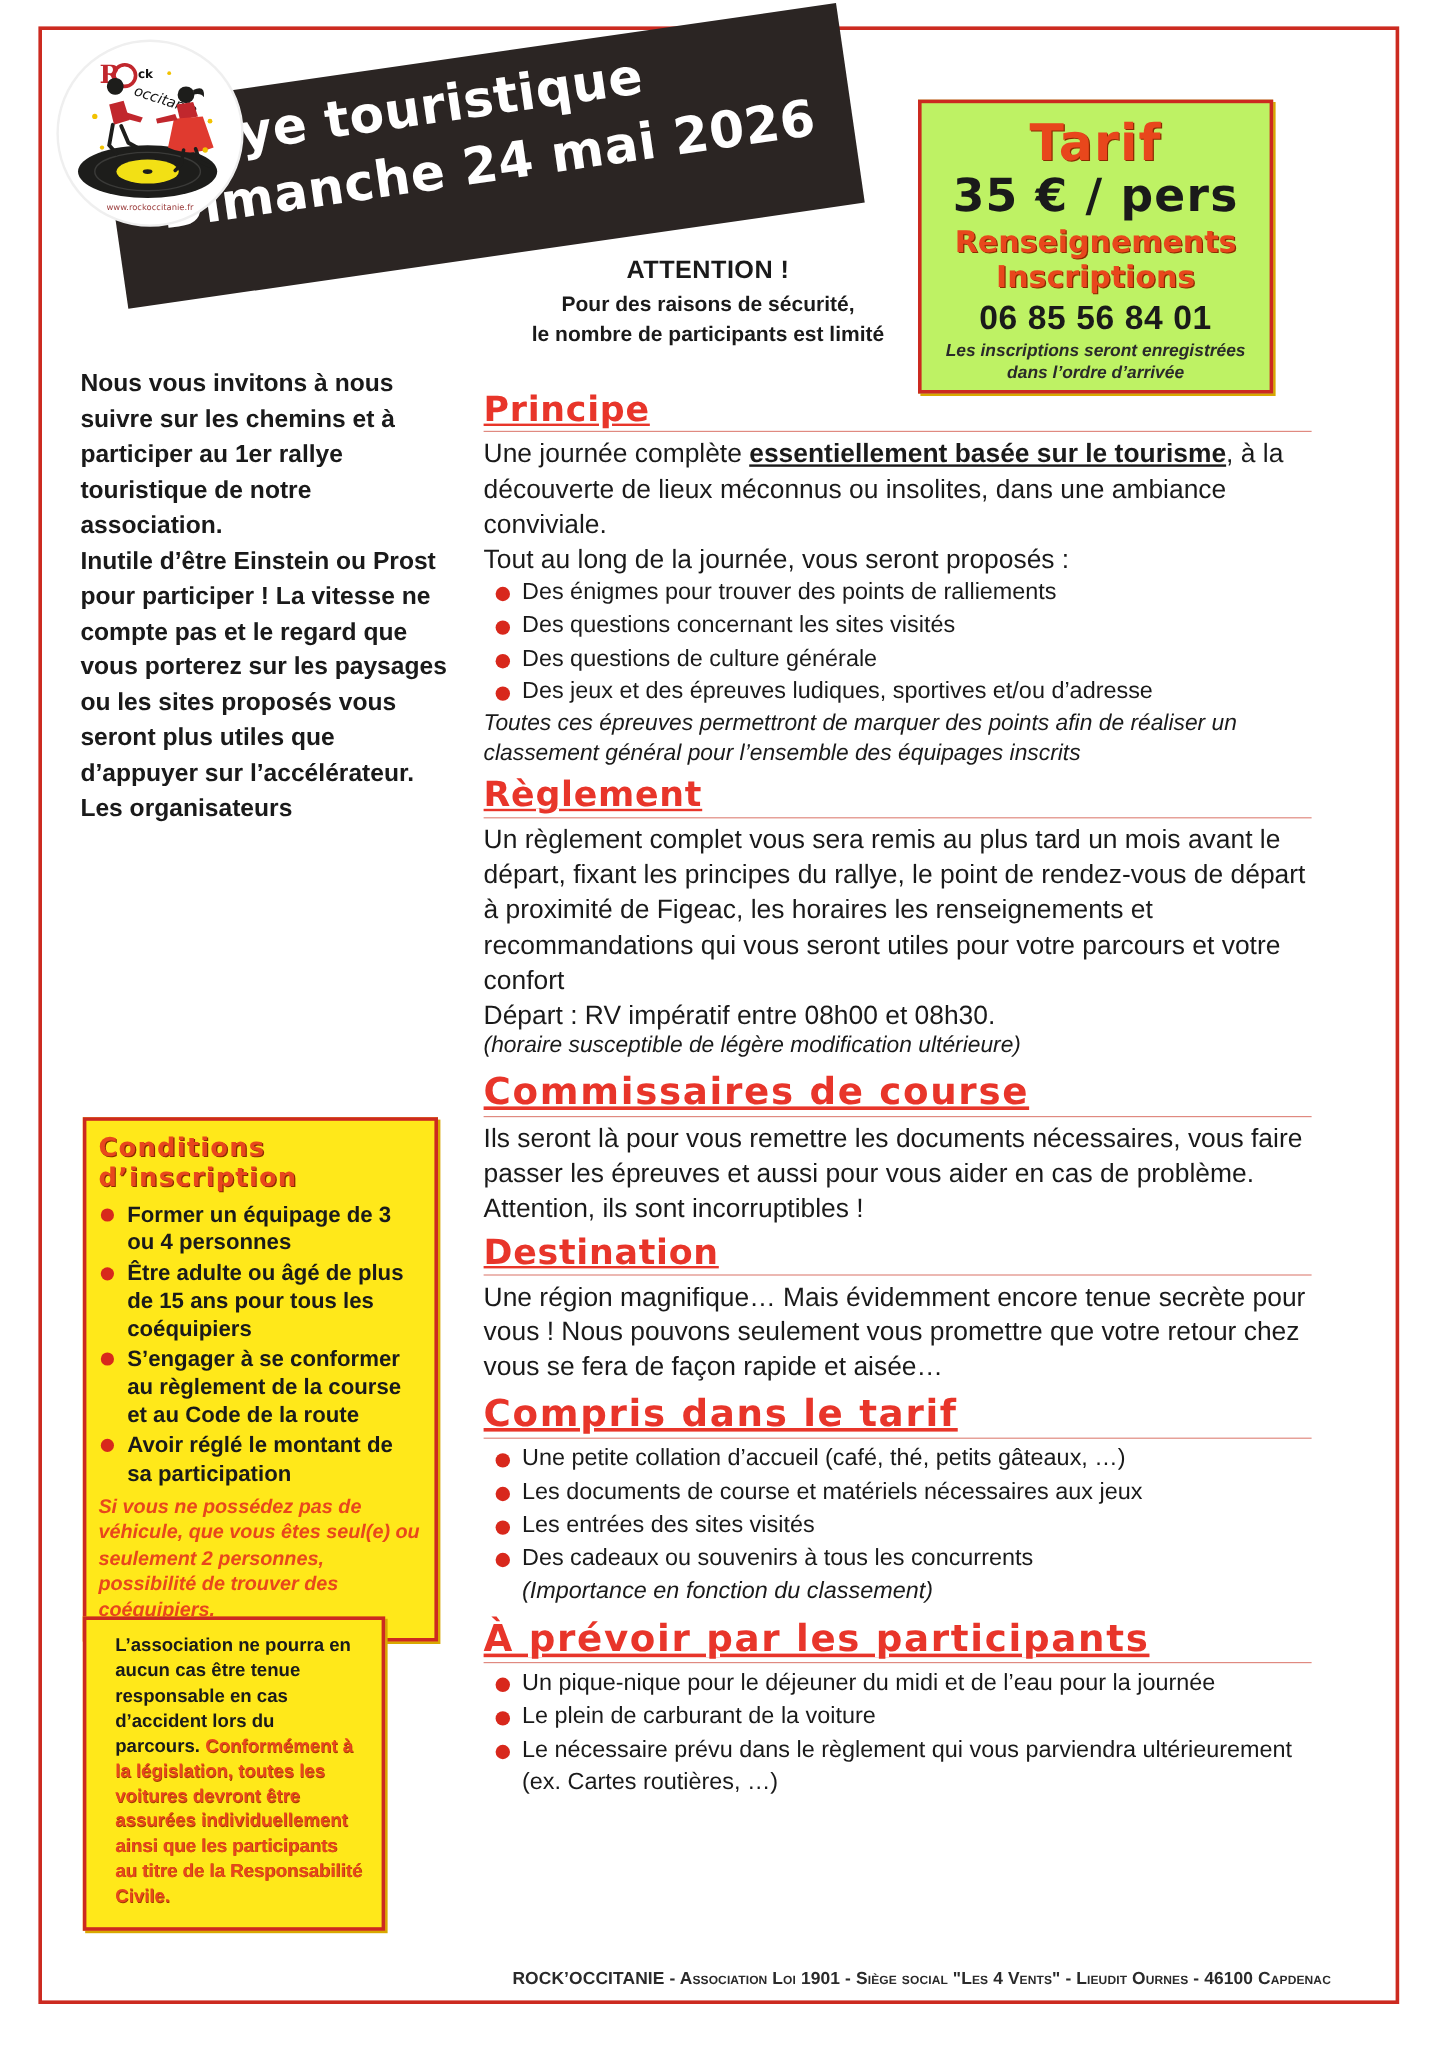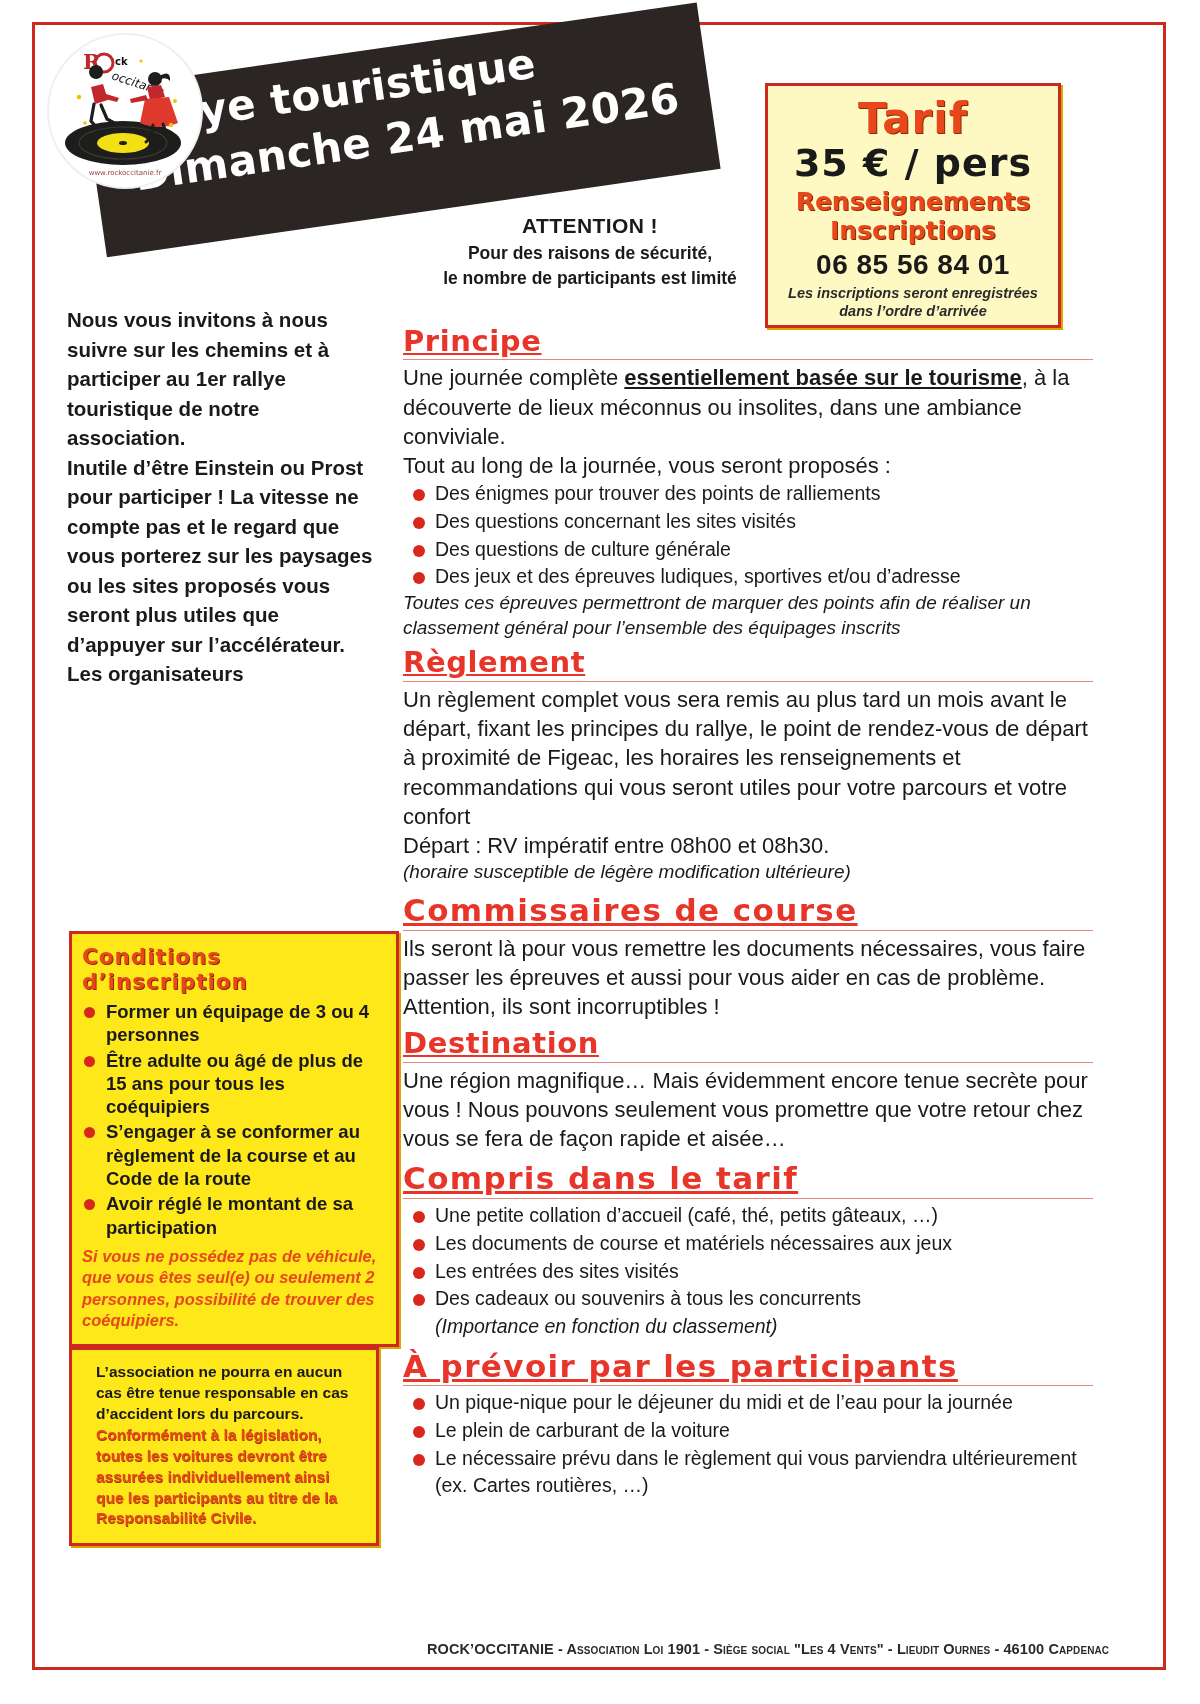--- a/index.html
+++ b/index.html
@@ -76,21 +76,21 @@
     color: #1a1a1a;
     z-index: 5;
   }
   #attention .big { font-size: 21px; letter-spacing: 0.4px; }
 
   
   #tarif-box {
     position: absolute;
     left: 730px; top: 58px;
     width: 296px; height: 245px;
-    background: #fef9c3;
+    background: #bef264;
     border: 3px solid #cc2a20;
     box-sizing: border-box;
     text-align: center;
     z-index: 5;
     box-shadow: 2px 2px 0 #d8a800;
   }
   #tarif-box .tarif-title {
     color: #e8471c;
     font-family: "DejaVu Sans", sans-serif;
     font-weight: bold;
@@ -145,21 +145,21 @@
     font-weight: bold;
     color: #1a1a1a;
     padding: 0 4px;
   }
   #intro p { margin: 0; }
 
   
   #conditions-box {
     position: absolute;
     left: 34px; top: 906px;
-    width: 330px;
+    width: 296px;
     background: #ffe81a;
     border: 3px solid #cc2a20;
     box-sizing: border-box;
     padding: 10px 10px 12px 10px;
     box-shadow: 2px 2px 0 #d8a800;
   }
   #conditions-box .cond-title {
     color: #e8471c;
     font-family: "DejaVu Sans", sans-serif;
     font-weight: bold;
@@ -189,21 +189,21 @@
     font-style: italic;
     font-size: 16.5px;
     line-height: 1.3;
     margin-top: 7px;
   }
 
   
   #liability-box {
     position: absolute;
     left: 34px; top: 1322px;
-    width: 310px;
+    width: 252px;
     background: #ffe81a;
     border: 3px solid #cc2a20;
     box-sizing: border-box;
     padding: 12px 16px 14px 24px;
     box-shadow: 2px 2px 0 #d8a800;
   }
   #liability-box .lia-black {
     color: #1a1a1a;
     font-weight: bold;
     font-size: 15.5px;

